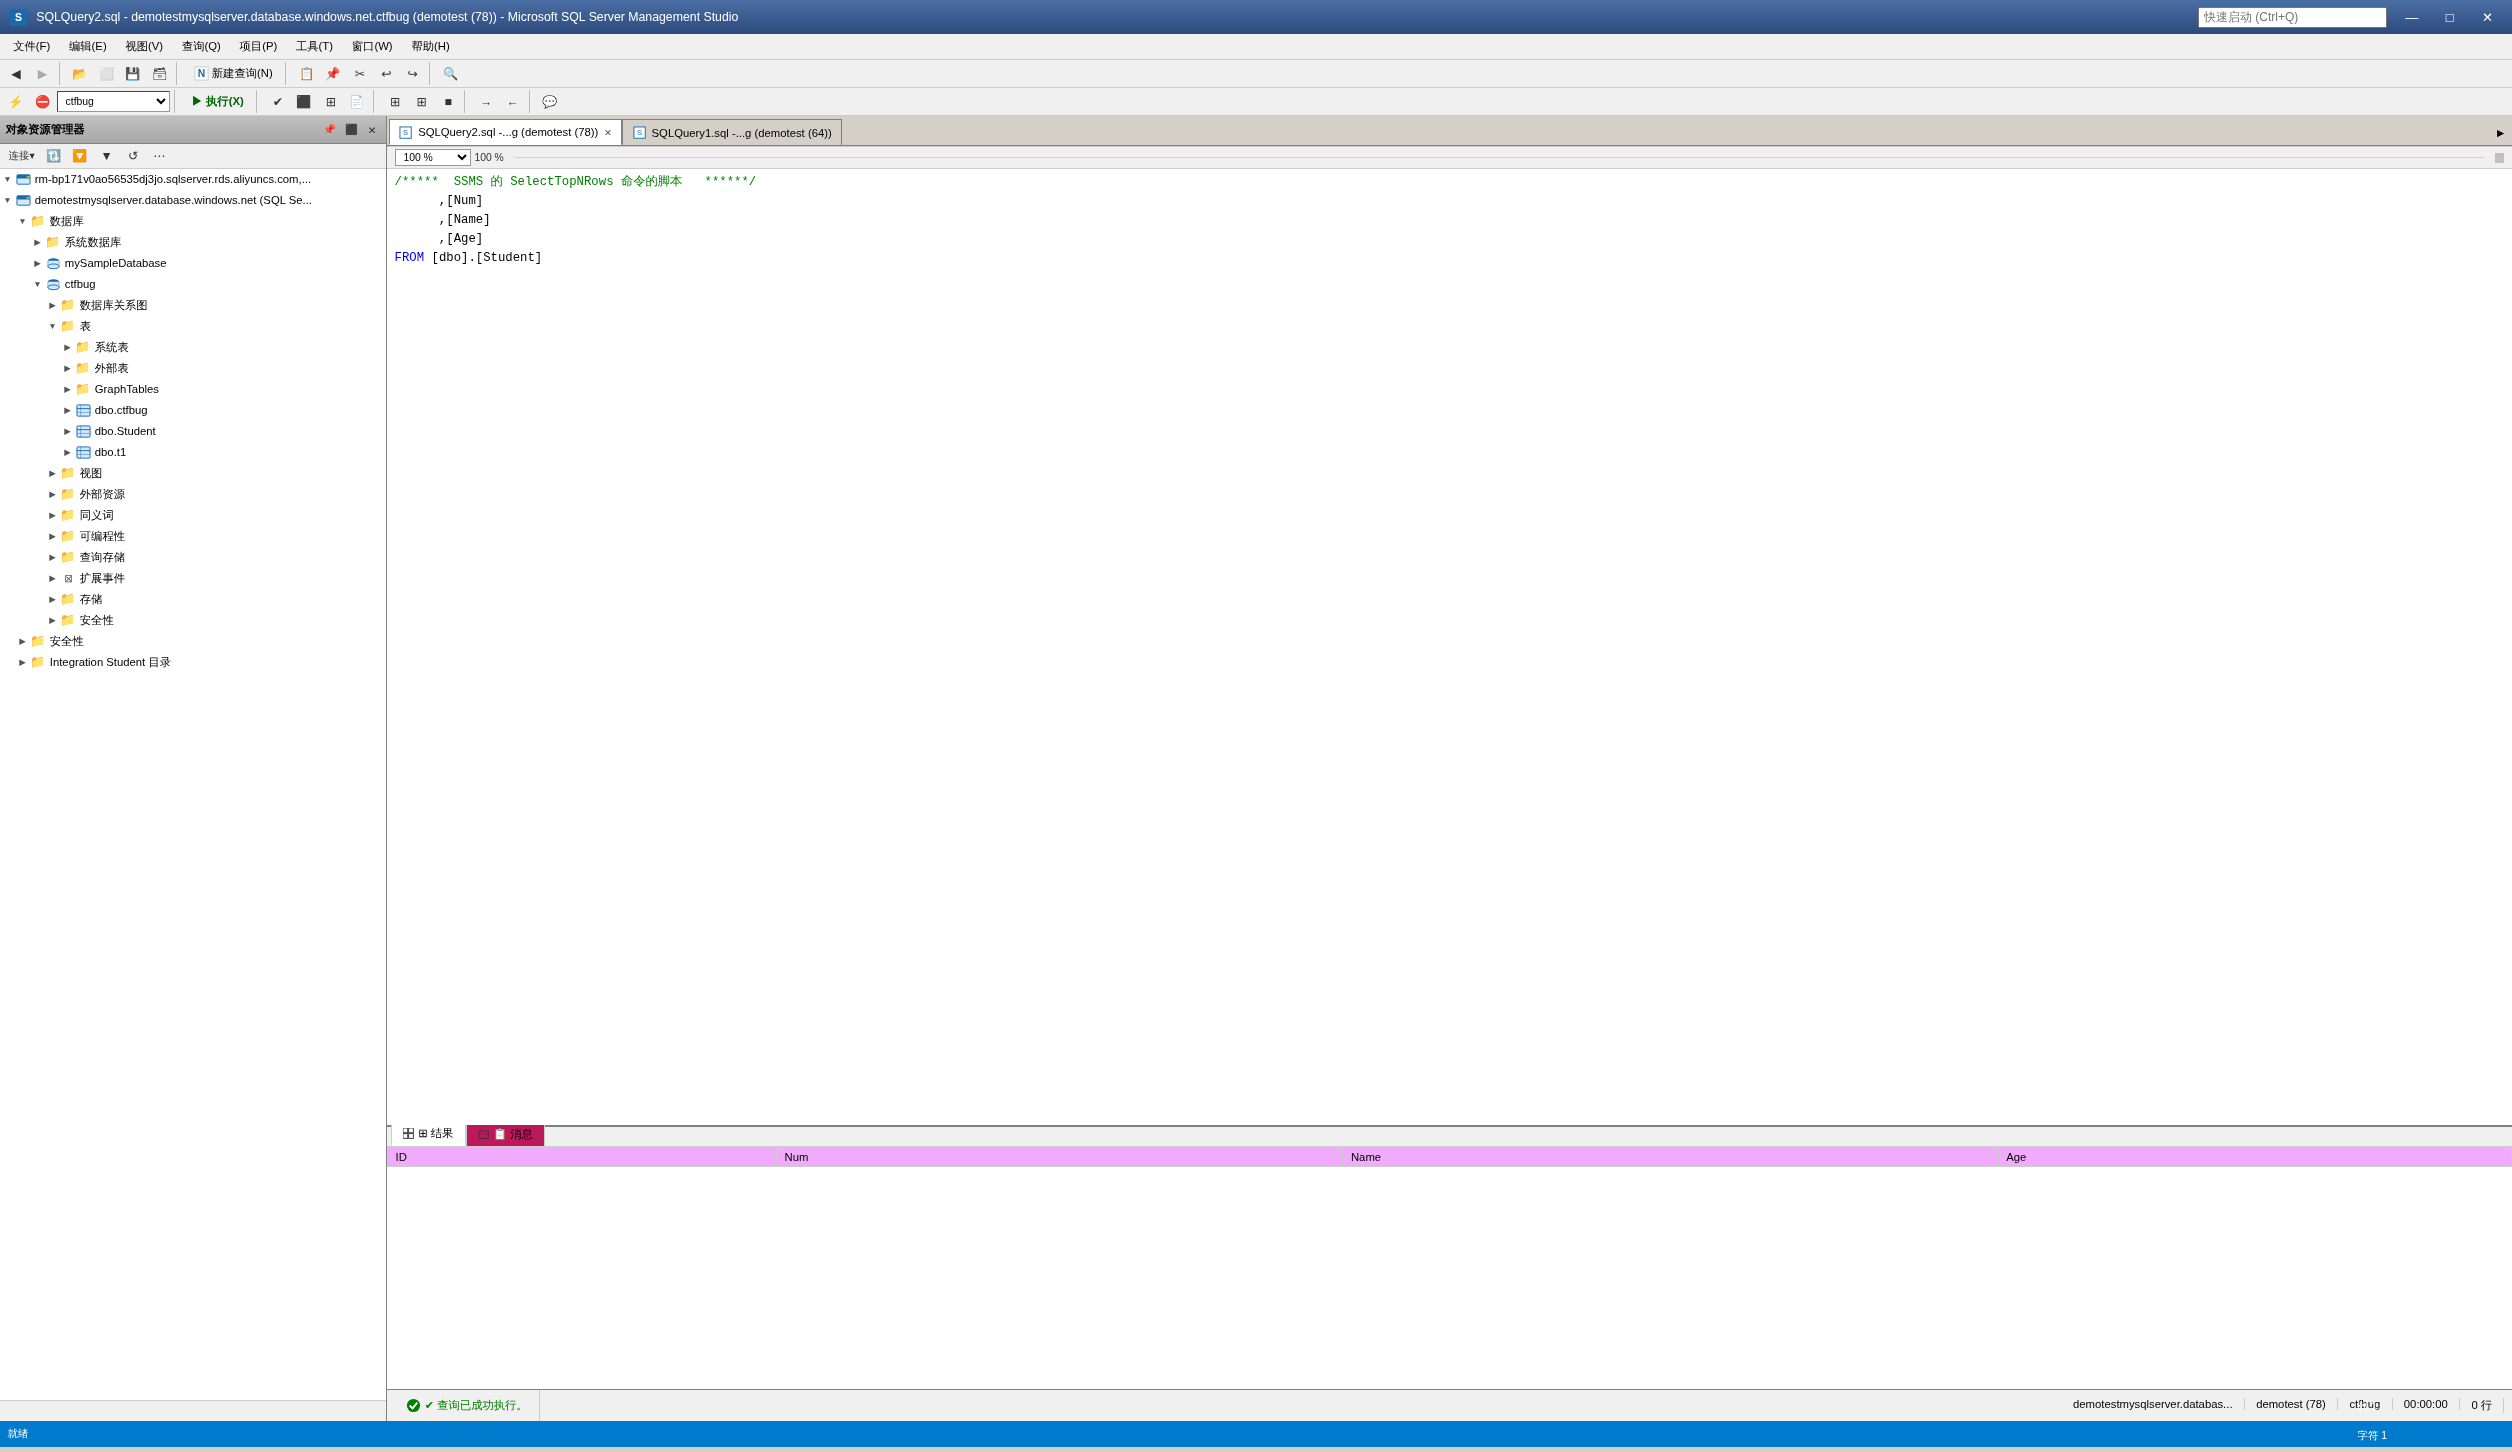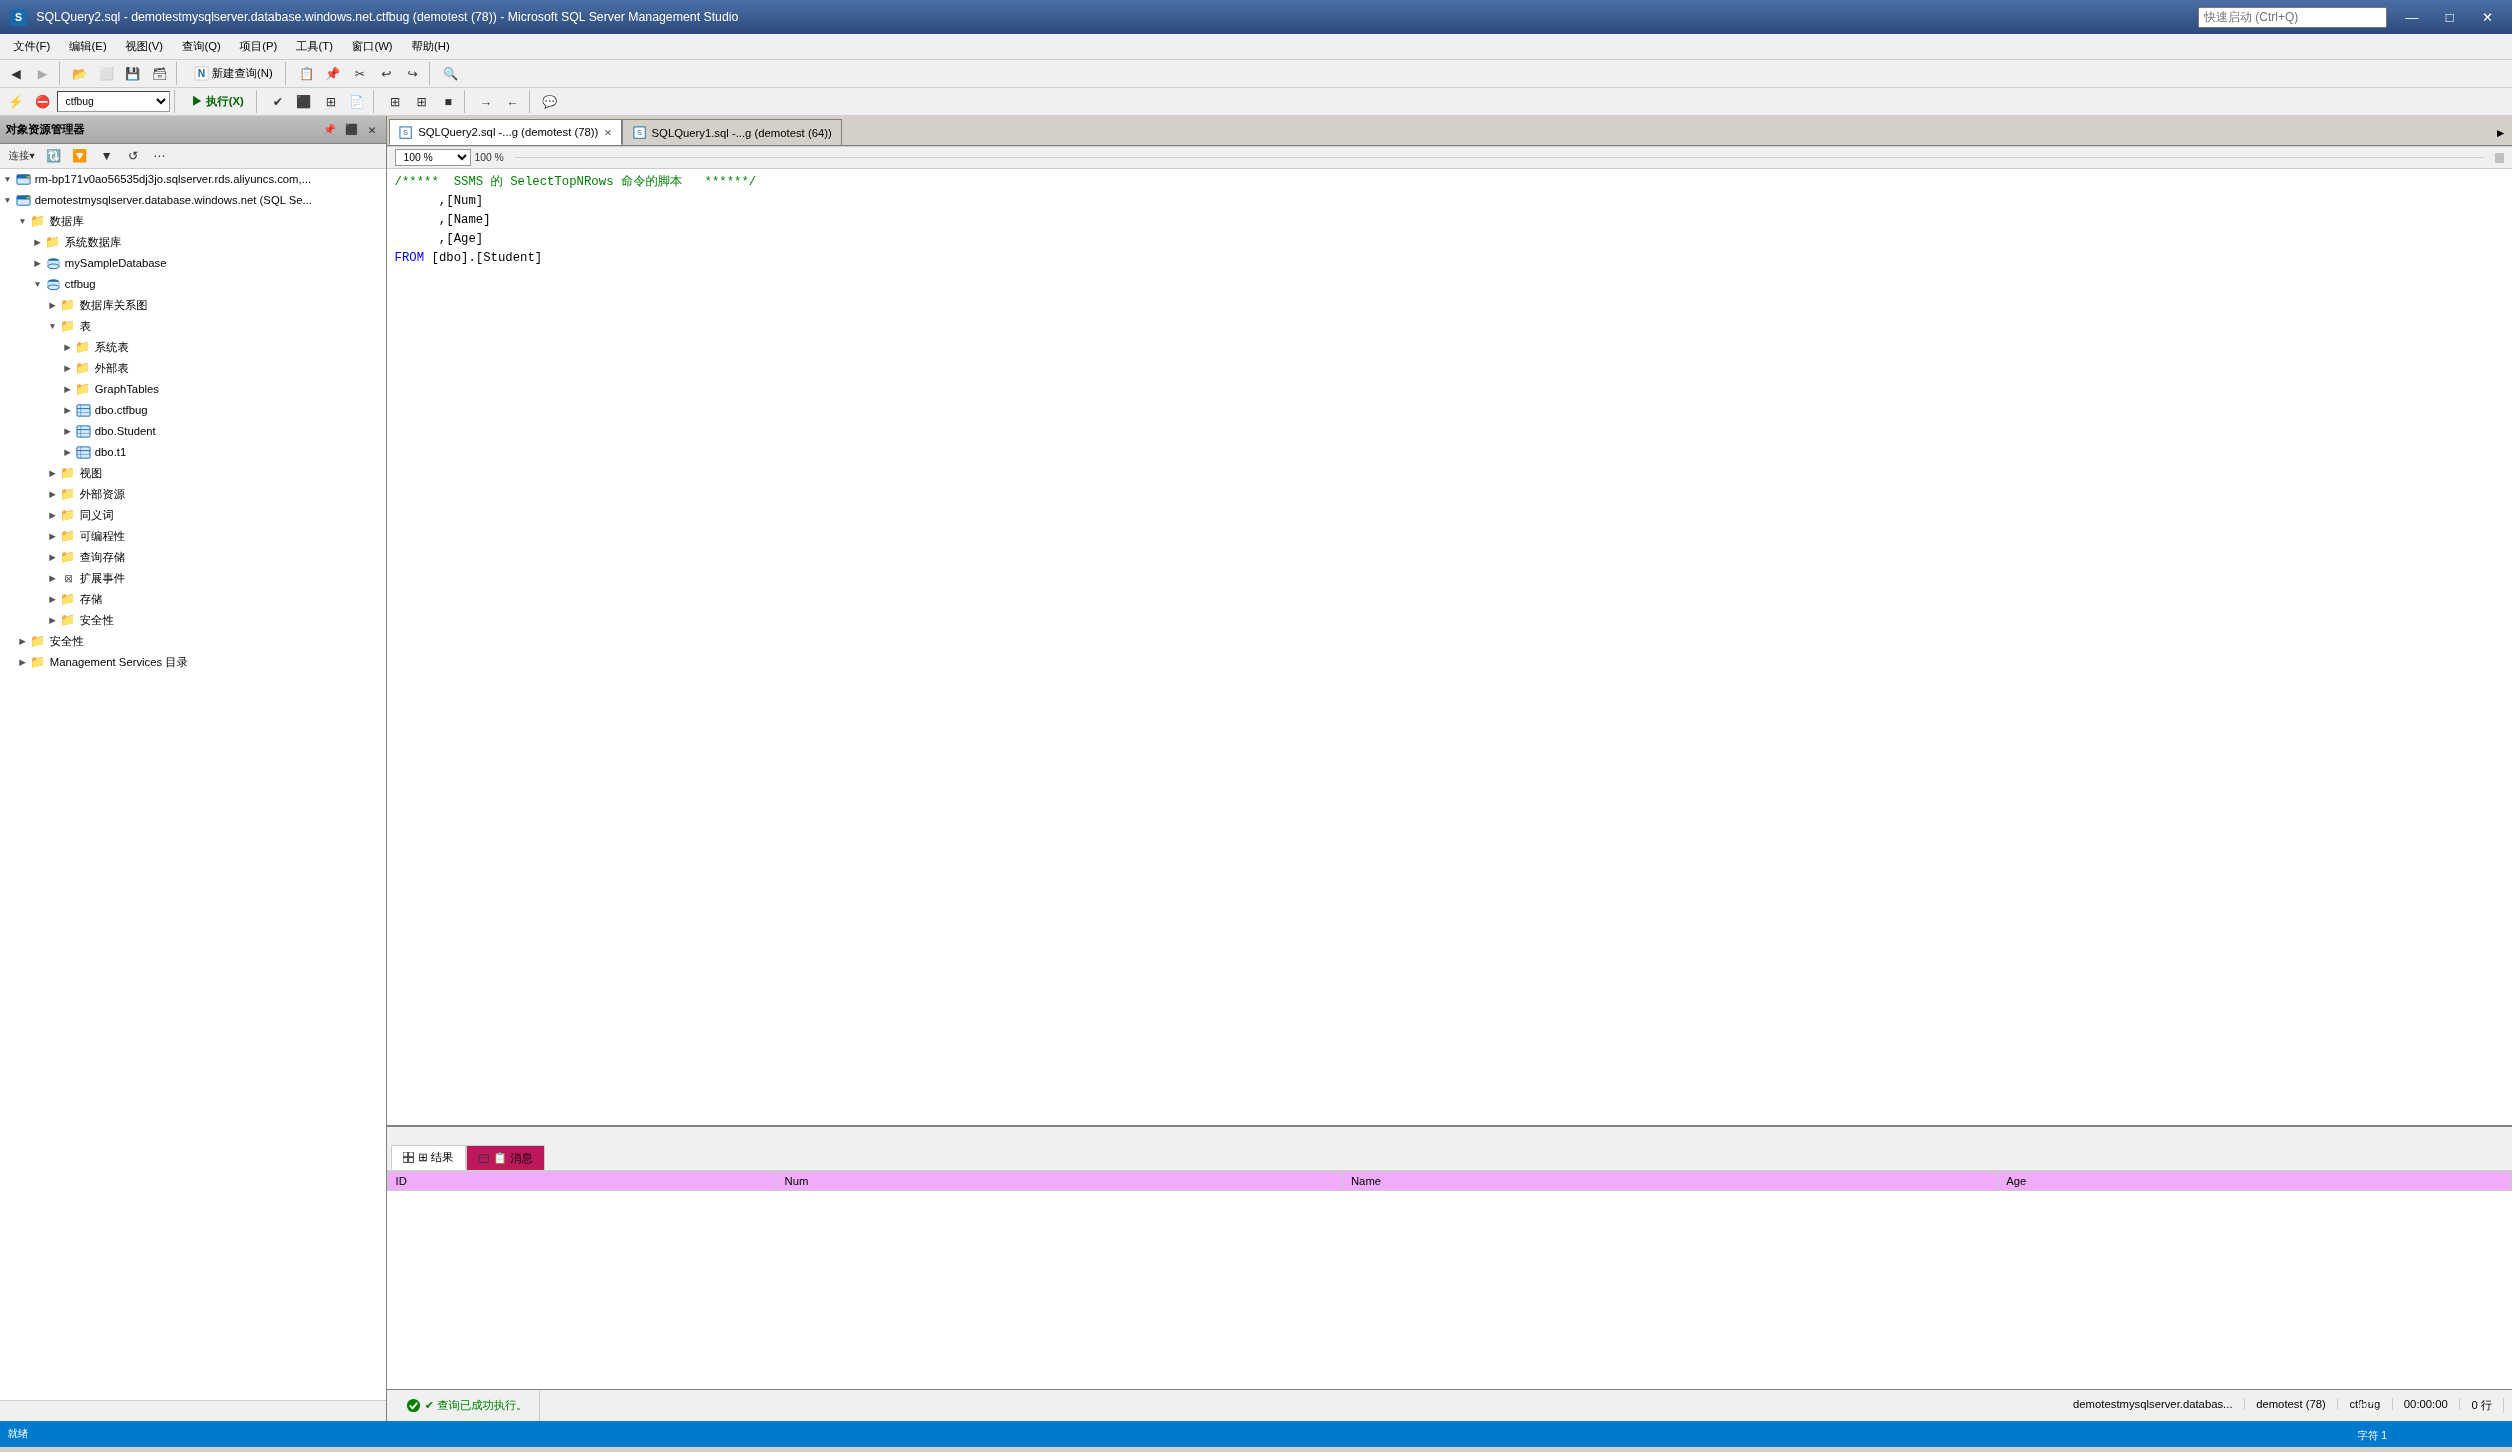--- a/index.html
+++ b/index.html
@@ -199,21 +199,21 @@
     
     #results-area {
       height: 264px;
       background: white;
       border-top: 2.8px solid #808080;
       display: flex;
       flex-direction: column;
     }
     
     #results-tabs {
-      height: 44px;
+      height: 20px;
       background: #f0f0f0;
       border-bottom: 0.9px solid #ccc;
       display: flex;
       align-items: flex-end;
       padding: 0 3.8px;
     }
     .result-tab {
       height: 24.6px;
       padding: 0 11.3px;
       display: flex;
@@ -601,21 +601,21 @@
 
       <div class="tree-item indent-1">
         <span class="tree-expand">▶</span>
         <span class="tree-icon folder-icon">📁</span>
         <span class="tree-label">安全性</span>
       </div>
 
       <div class="tree-item indent-1">
         <span class="tree-expand">▶</span>
         <span class="tree-icon folder-icon">📁</span>
-        <span class="tree-label">Management Services 目录</span>
+        <span class="tree-label">Integration Student 目录</span>
       </div>
 
     </div>
 
     <div id="oe-bottom"></div>
   </div>
 
   <div id="right-panel">
 
     <div id="tab-bar">

